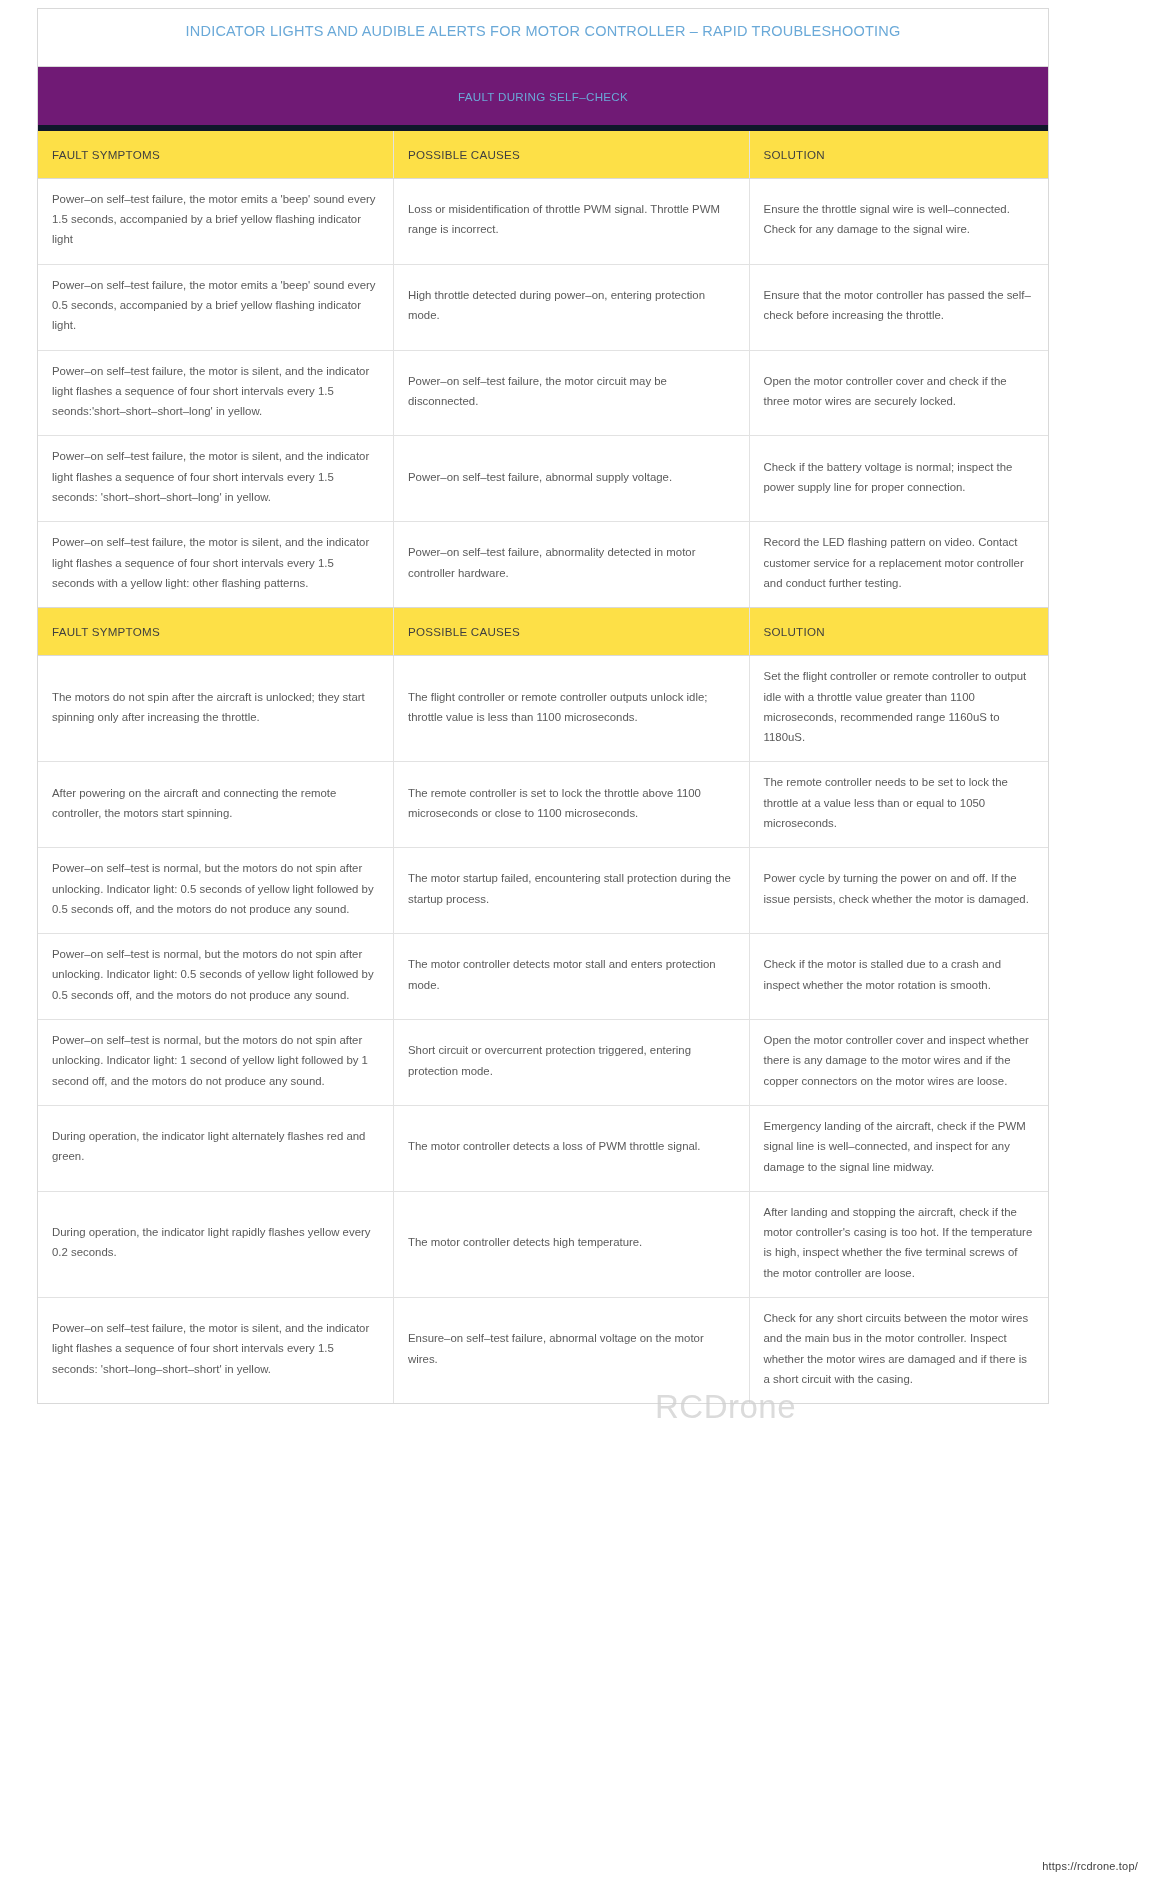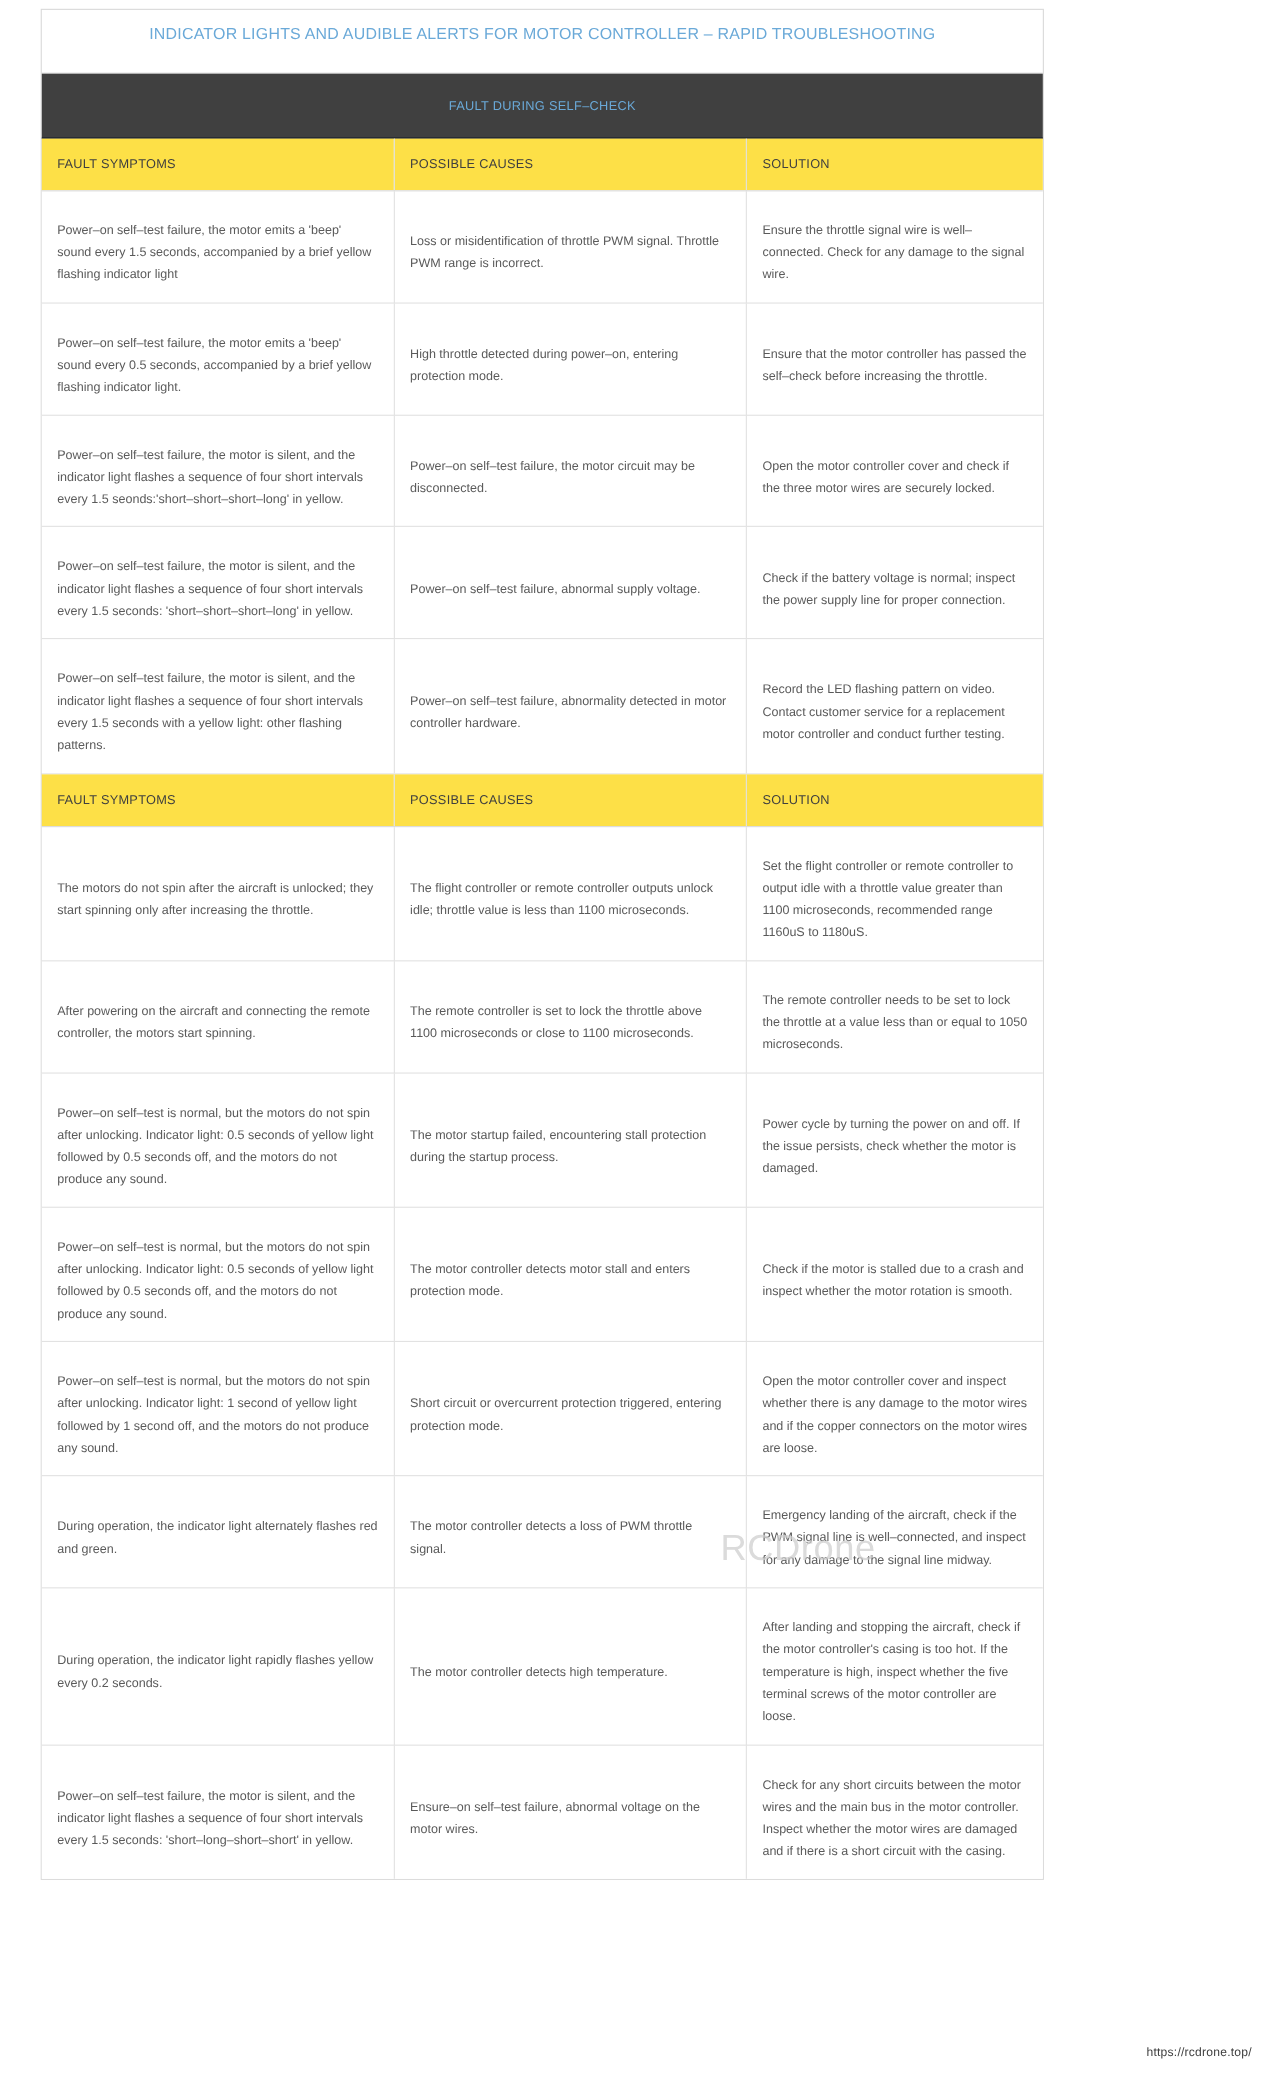--- a/index.html
+++ b/index.html
@@ -20,21 +20,21 @@
     position: absolute;
     left: 0; top: 0;
     width: 1160px;
     height: 1902px;
   }
 
   .doc {
     position: absolute;
     left: 37px;
     top: 8px;
-    width: 912px;
+    width: 1012px;
     border: 1px solid #d9d9d9;
     box-sizing: border-box;
     background: #fff;
   }
 
   
   .title-block {
     padding: 12px 14px 14px 14px;
     text-align: center;
     border-bottom: 1px solid #d9d9d9;
@@ -53,22 +53,22 @@
     line-height: 1.62;
   }
 
   
   .section-banner {
     text-align: center;
     color: #6aa9d8;
     font-size: 11.6px;
     letter-spacing: .3px;
     padding: 23px 0 22px 0;
-    border-bottom: 1px solid #0f172a;
-    background: #404040;
+    border-bottom: 6px solid #0f172a;
+    background: #701a75;
   }
 
   
   table.tbl {
     width: 100%;
     border-collapse: collapse;
     table-layout: fixed;
   }
   table.tbl col.c1 { width: 35.2%; }
   table.tbl col.c2 { width: 35.2%; }
@@ -85,21 +85,21 @@
     border-right: 1px solid #e2e2e2;
     vertical-align: middle;
     background: #fde047;
   }
   table.tbl th:last-child { border-right: none; }
 
   table.tbl td {
     font-size: 11.4px;
     line-height: 1.78;
     color: #5a5a5a;
-    padding: 26px 14px 14px 14px;
+    padding: 10px 14px 14px 14px;
     border-bottom: 1px solid #e2e2e2;
     border-right: 1px solid #e2e2e2;
     vertical-align: middle;
     background: #fff;
   }
   table.tbl td:last-child { border-right: none; }
   table.tbl tr:last-child td { border-bottom: none; }
 
   .tbl-wrap.with-bottom-line { border-bottom: 1px solid #d9d9d9; }
 

